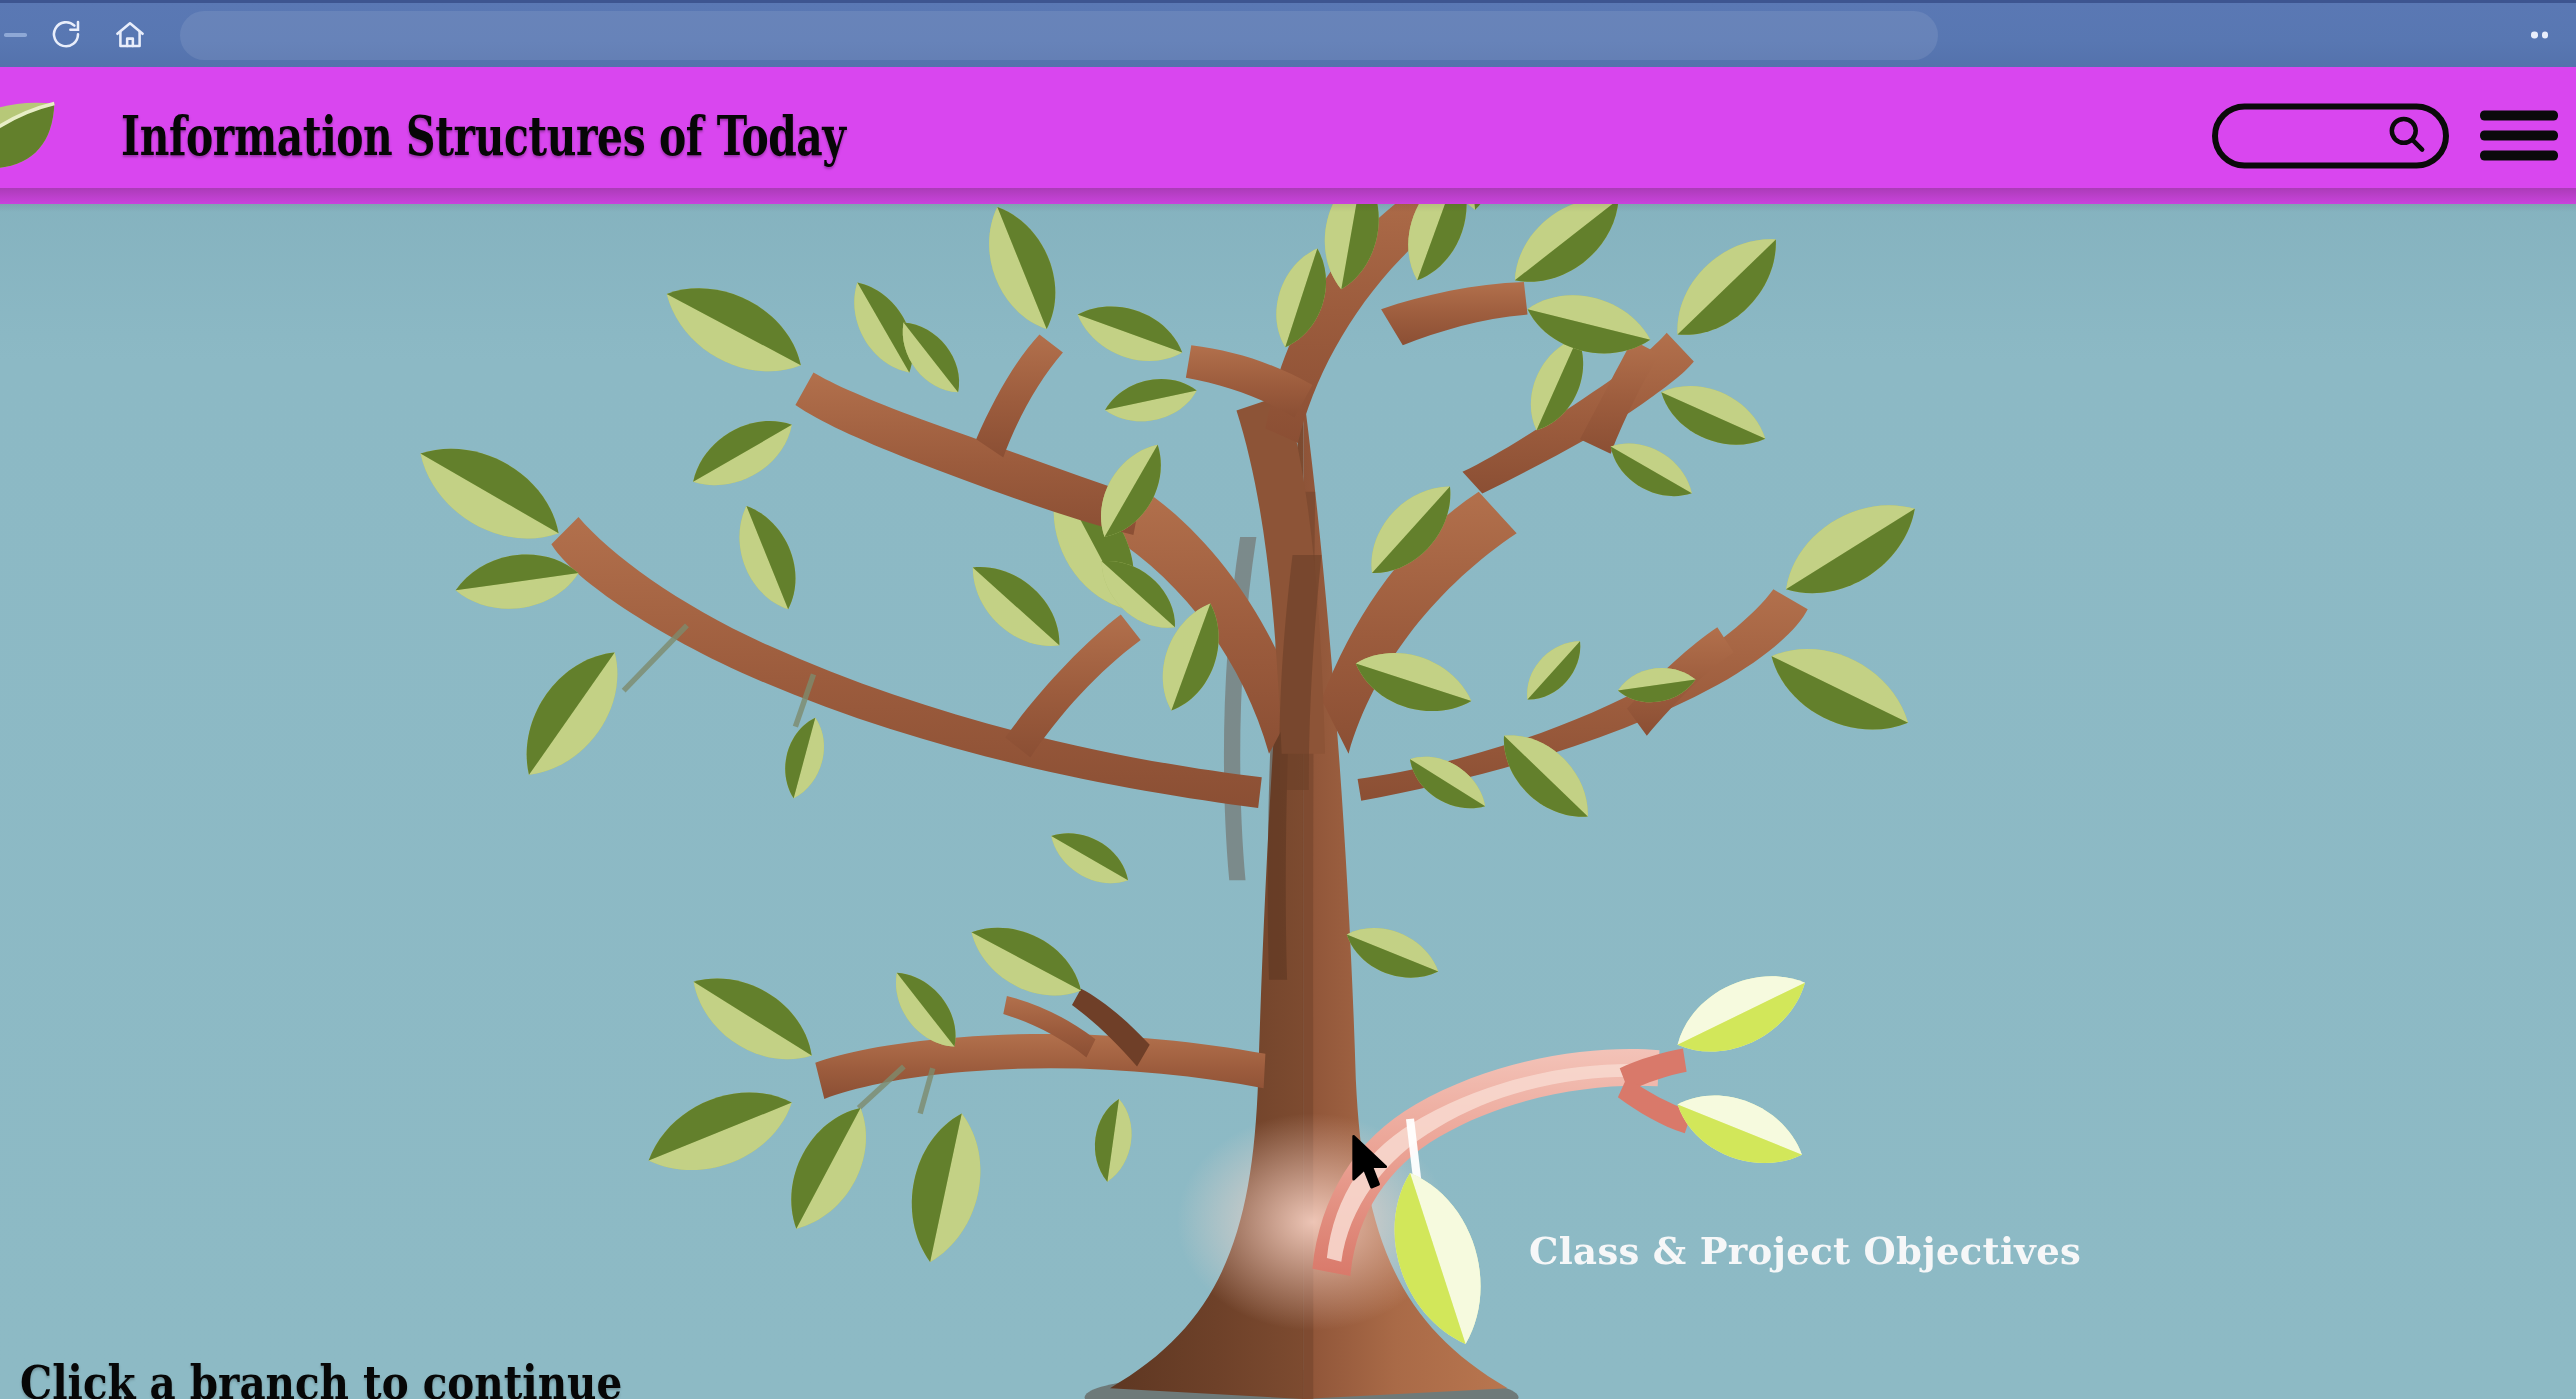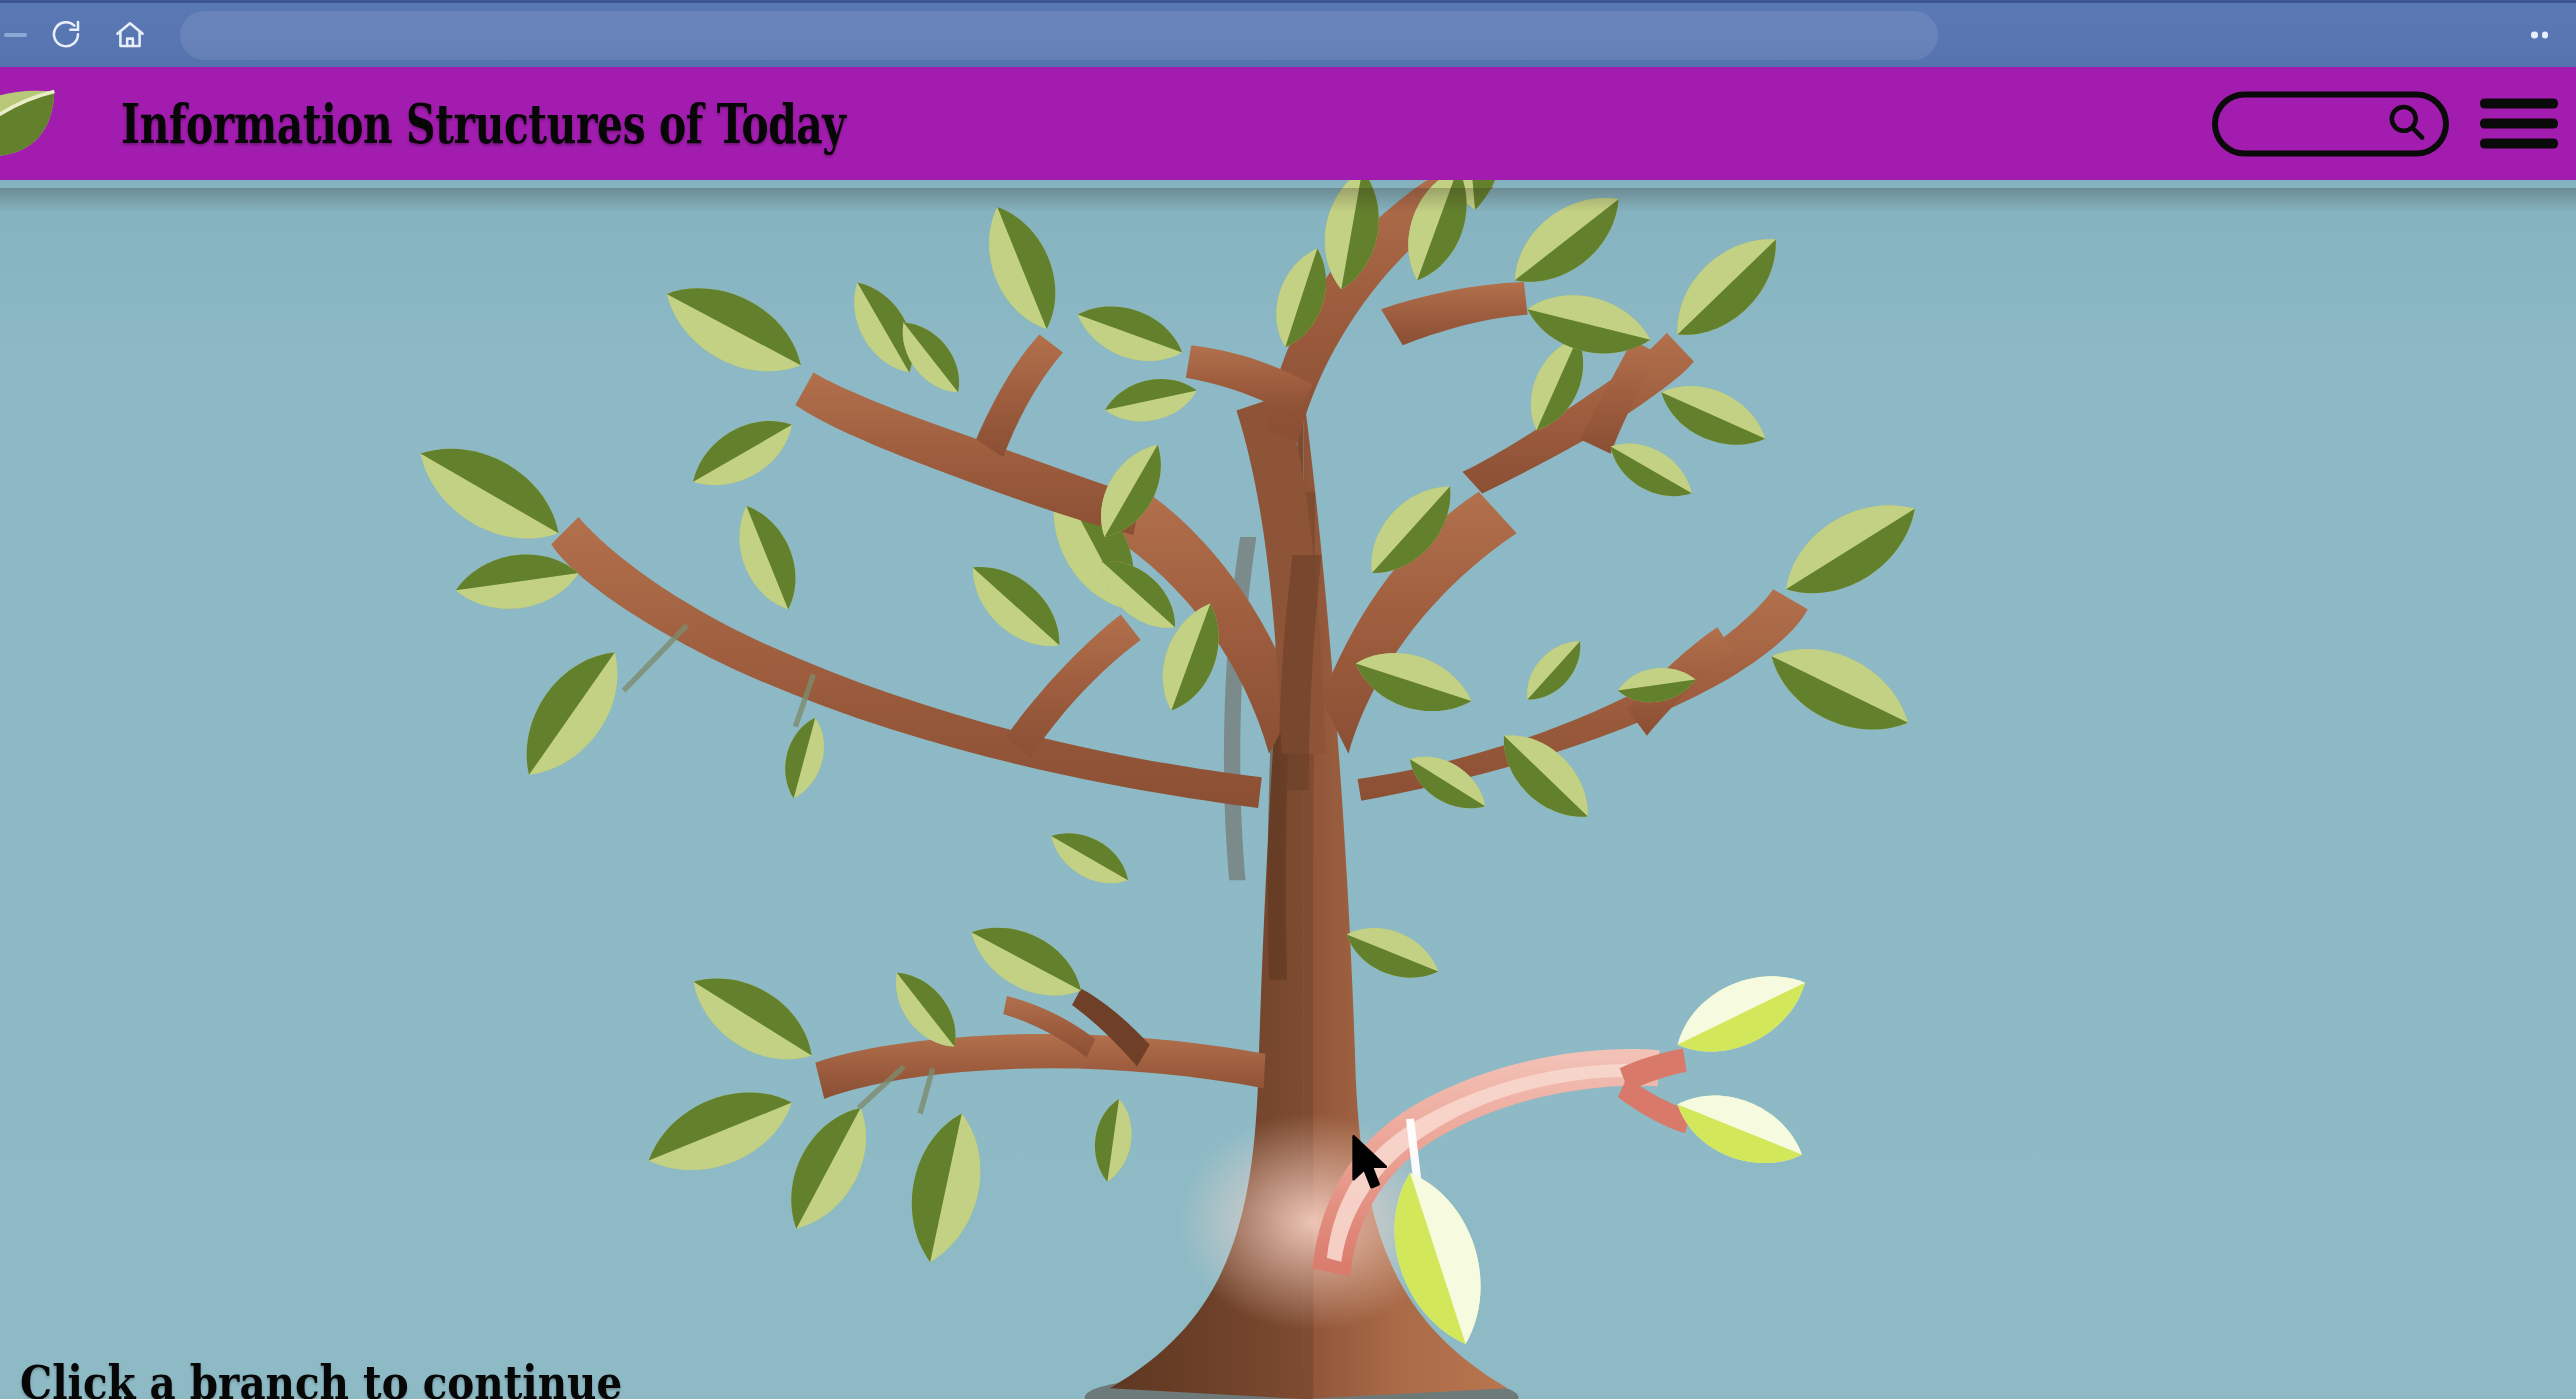--- a/index.html
+++ b/index.html
@@ -37,22 +37,22 @@
     width: 47px; height: 47px;
     display: flex; align-items: center; justify-content: center; gap: 4.5px;
   }
   #chrome-overflow i {
     display: block; width: 6.3px; height: 6.3px; border-radius: 50%;
     background: #e9eefb;
   }
 
   
   #site-header {
-    position: absolute; left: 0; top: 67px; width: 2576px; height: 113px;
-    background: #a21caf;
+    position: absolute; left: 0; top: 67px; width: 2576px; height: 137px;
+    background: #d946ef;
     display: flex; align-items: center;
     z-index: 30;
   }
   #site-header::after {
     content: ""; position: absolute; left: 0; top: 121px;
     width: 2576px; height: 23.5px;
     background: linear-gradient(180deg, rgba(40,30,25,0.26) 0%, rgba(40,30,25,0.0) 100%);
     pointer-events: none;
   }
   #header-logo {
@@ -493,20 +493,21 @@
         </g>
       <g transform="translate(1856,1148) rotate(22) scale(1.06)">
           <use href="#leafShapeLit"></use>
         </g>
       <g transform="translate(1560,1224) rotate(72) scale(1.42)">
           <use href="#leafShapeLit"></use>
         </g>
     </g>
   </svg>
 
+  <div id="branch-label">Class &amp; Project Objectives</div>
 
   <div id="hint-text">Click a branch to continue</div>
 
   <div id="mouse-cursor">
     <svg width="43" height="60" viewBox="0 0 24 33">
       <path d="M2,1 L2,25 L8,19.5 L12,29.5 L16,27.8 L12.2,18 L20,18 Z" fill="#000000" stroke="#000000" stroke-width="1.4" stroke-linejoin="round"></path>
     </svg>
   </div>
 </div>
 

